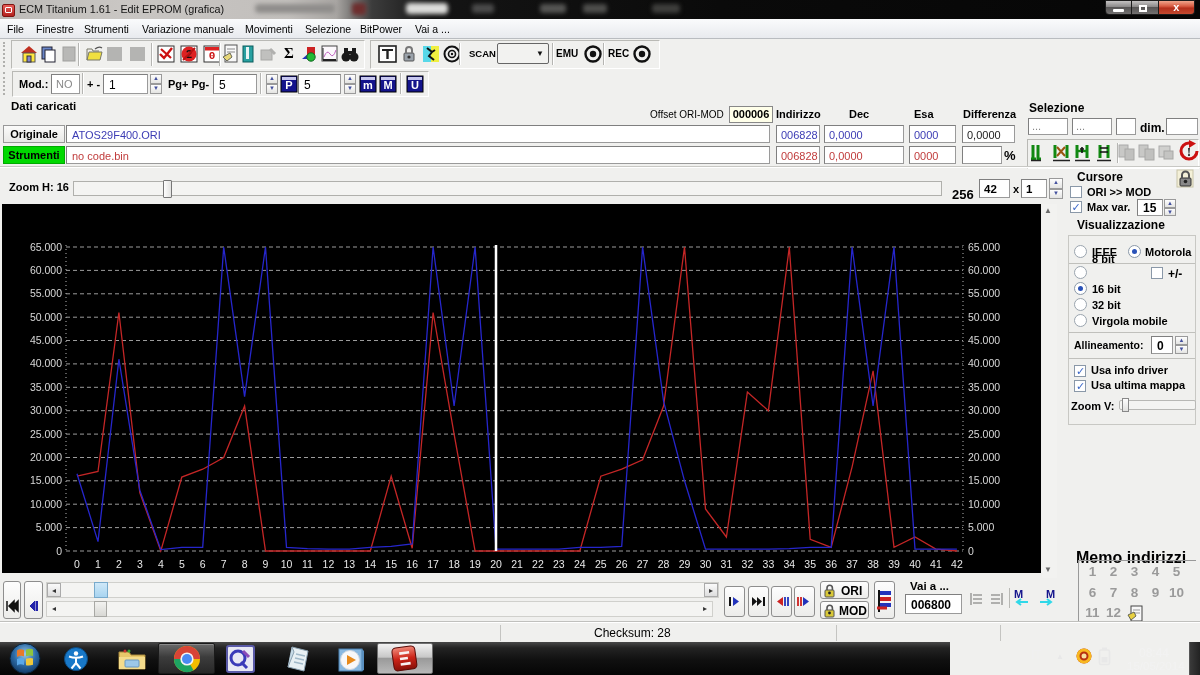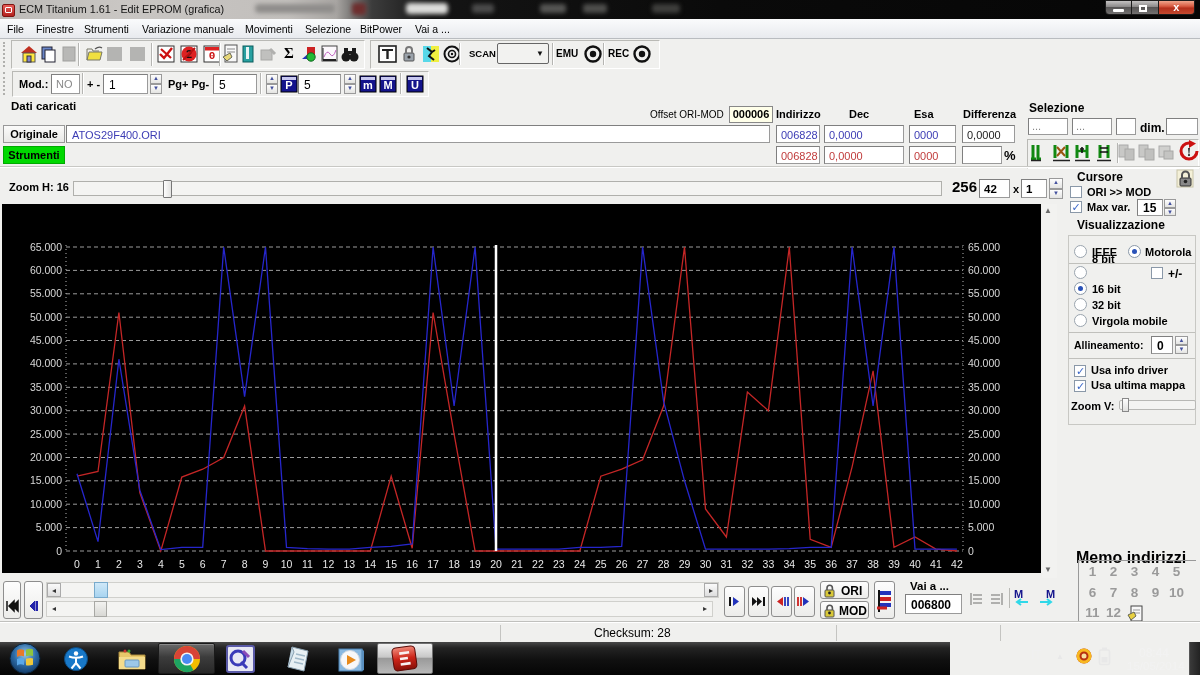--- a/index.html
+++ b/index.html
@@ -240,20 +240,21 @@
   <div class="abs b" style="left:963px;top:10px;font-size:11px">Differenza</div>
 
   <div class="abs b" style="left:3px;top:27px;width:62px;height:18px;background:linear-gradient(#fbfbfa,#e8e8e6);border:1px solid #999;font-size:11px;text-align:center;line-height:16px">Originale</div>
   <div class="abs box" style="left:66px;top:27px;width:704px;height:18px;color:#3c3cb4;font-size:11px;padding:3px 0 0 5px">ATOS29F400.ORI</div>
   <div class="abs box" style="left:776px;top:27px;width:44px;height:18px;color:#3c3cb4;font-size:11px;padding:3px 0 0 4px">006828</div>
   <div class="abs box" style="left:824px;top:27px;width:80px;height:18px;color:#3c3cb4;font-size:11px;padding:3px 0 0 4px">0,0000</div>
   <div class="abs box" style="left:909px;top:27px;width:47px;height:18px;color:#3c3cb4;font-size:11px;padding:3px 0 0 4px">0000</div>
   <div class="abs box" style="left:962px;top:27px;width:53px;height:18px;color:#222;font-size:11px;padding:3px 0 0 4px">0,0000</div>
 
   <div class="abs b" style="left:3px;top:48px;width:62px;height:18px;background:#00d800;border:1px solid #0a0;font-size:11px;text-align:center;line-height:16px">Strumenti</div>
+  <div class="abs box" style="left:66px;top:48px;width:704px;height:18px;color:#c03c3c;font-size:11px;padding:3px 0 0 5px">no code.bin</div>
   <div class="abs box" style="left:776px;top:48px;width:44px;height:18px;color:#c03c3c;font-size:11px;padding:3px 0 0 4px">006828</div>
   <div class="abs box" style="left:824px;top:48px;width:80px;height:18px;color:#c03c3c;font-size:11px;padding:3px 0 0 4px">0,0000</div>
   <div class="abs box" style="left:909px;top:48px;width:47px;height:18px;color:#c03c3c;font-size:11px;padding:3px 0 0 4px">0000</div>
   <div class="abs box" style="left:962px;top:48px;width:40px;height:18px"></div>
   <div class="abs b" style="left:1004px;top:50px;font-size:13px">%</div>
 </div>
 
 <div class="abs" style="left:1025px;top:98px;width:175px;height:77px">
   <div class="abs b" style="left:4px;top:3px;font-size:12px;white-space:nowrap">Selezione</div>
   <div class="abs box" style="left:3px;top:20px;width:40px;height:17px;color:#888;padding:1px 0 0 3px">...</div>
@@ -301,21 +302,21 @@
       <polygon points="11,0 18,3.5 11,8" fill="#cc1111"></polygon>
       <text x="11" y="16" font-size="12" font-weight="bold" fill="#111" text-anchor="middle" font-family="Liberation Serif">!</text>
     </svg>
 </div>
 
 <div class="abs" style="left:0;top:175px;width:1200px;height:29px">
   <div class="abs" style="left:0;top:-9px;width:1200px;height:2px;border-top:1px solid #c8c8c4;border-bottom:1px solid #fff"></div>
   <div class="abs b" style="left:9px;top:6px;font-size:11px">Zoom H: 16</div>
   <div class="abs" style="left:73px;top:6px;width:869px;height:15px;background:#f4f4f2;border:1px solid #b0b0ac"></div>
   <div class="abs" style="left:163px;top:5px;width:9px;height:18px;background:linear-gradient(90deg,#fdfdfd,#e3e3e1);border:1px solid #777;border-radius:1px"></div>
-  <div class="abs b" style="left:952px;top:3px;font-size:15px">256</div>
+  <div class="abs b" style="left:952px;top:12px;font-size:13px">256</div>
   <div class="abs box" style="left:979px;top:4px;width:31px;height:19px;font-size:11.5px;font-weight:bold;padding:3px 0 0 4px">42</div>
   <div class="abs b" style="left:1013px;top:8px;font-size:11px">x</div>
   <div class="abs box" style="left:1021px;top:4px;width:26px;height:19px;font-size:11.5px;font-weight:bold;padding:3px 0 0 4px">1</div>
   <div class="abs spin" style="left:1049px;top:3px;height:21px;width:14px">
       <div>▲</div>
       <div>▼</div>
     </div>
 </div>
 <div class="abs" style="left:1065px;top:168px;width:135px;height:50px">
   <div class="abs b" style="left:12px;top:2px;font-size:12px">Cursore</div>

